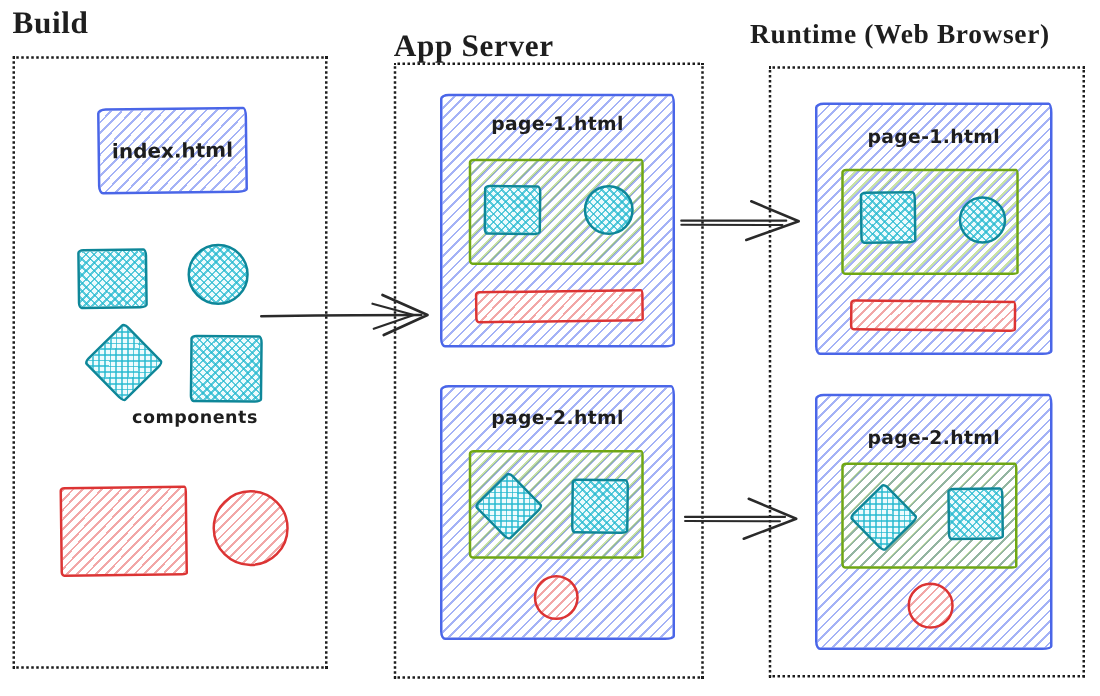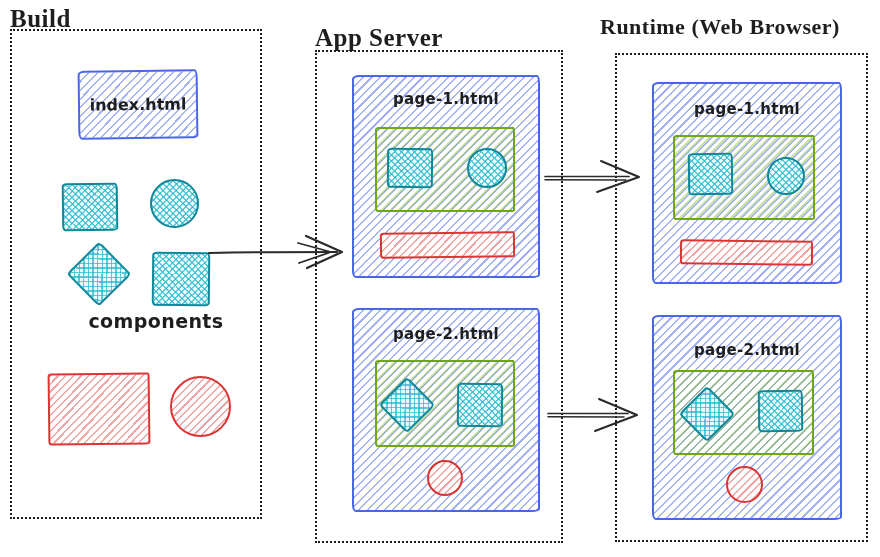--- a/index.html
+++ b/index.html
@@ -39,34 +39,34 @@
     border-radius:5px 3px 6px 3px / 3px 6px 3px 5px;
   }
   .red{
     border:2px solid #dc3434;background-color:#fff;
     background-image:repeating-linear-gradient(135deg, rgba(229,80,80,.5) 0 1.6px, rgba(0,0,0,0) 1.6px 5.5px);
     border-radius:4px 2px 5px 3px / 3px 5px 2px 4px;
   }
   .circle{border-radius:50% !important;}
   .diamond{transform:rotate(45.5deg);}
   .file-card{display:flex;align-items:center;justify-content:center;font-size:16px;font-weight:bold;}
-  .shape-label{position:absolute;text-align:center;font-size:19px;font-weight:bold;letter-spacing:.4px;}
+  .shape-label{position:absolute;text-align:center;font-size:14px;font-weight:bold;letter-spacing:.4px;}
   .r-l{transform:rotate(-.7deg);} .r-r{transform:rotate(.6deg);}
   svg.arrows{position:absolute;left:0;top:0;pointer-events:none;}
 </style>
 </head>
 <body>
 
 <div class="canvas">
 
   <div class="col-title" style="left:10px;top:5px;width:252px">Build</div>
   <div class="col-title" style="left:315px;top:24px;width:248px">App Server</div>
   <div class="col-title small" style="left:600px;top:14px;width:280px">Runtime (Web Browser)</div>
 
-  <div class="dotted" style="left:10px;top:29px;width:252px;height:490px">
+  <div class="dotted" style="left:10px;top:45px;width:252px;height:490px">
 
     <div class="abs blue-card file-card r-l" style="left:66px;top:39px;width:120px;height:69px">
       <span>index.html</span>
     </div>
 
     <div class="abs teal r-l" style="left:50px;top:152px;width:56px;height:48px"></div>
     <div class="abs teal circle" style="left:138px;top:148px;width:49px;height:49px"></div>
     <div class="abs teal diamond" style="left:64px;top:220px;width:46px;height:46px"></div>
     <div class="abs teal r-r" style="left:140px;top:221px;width:58px;height:54px"></div>
     <div class="shape-label" style="left:64px;top:279px;width:160px">components</div>

